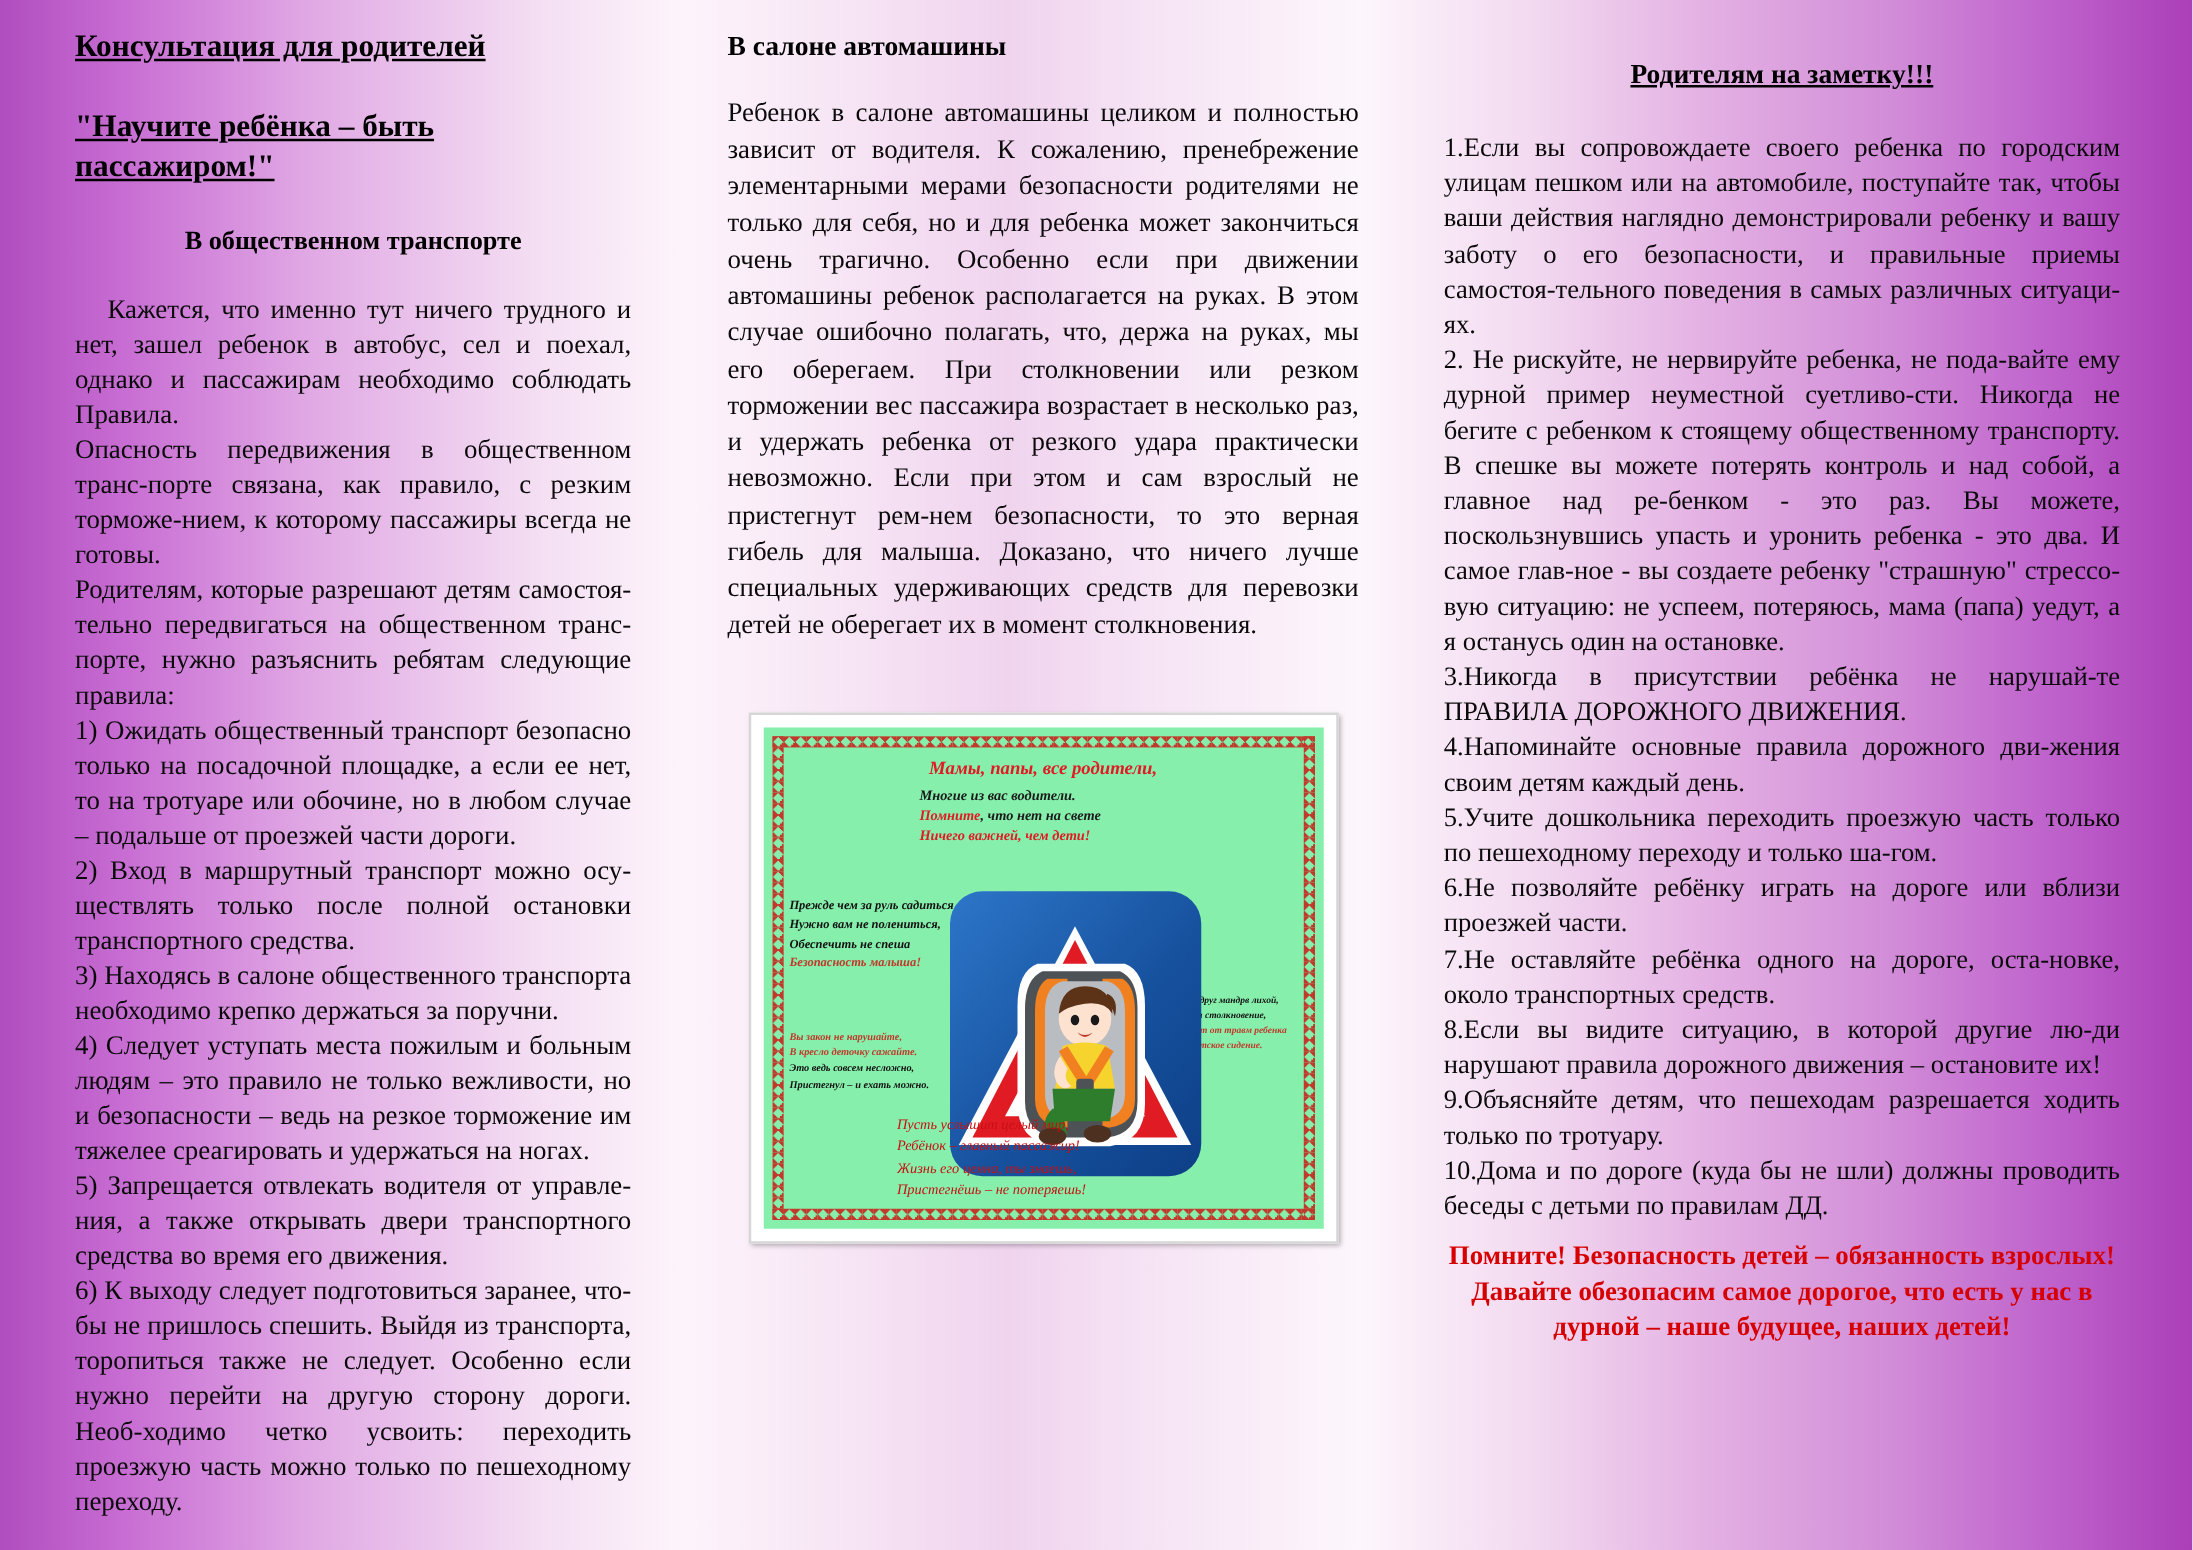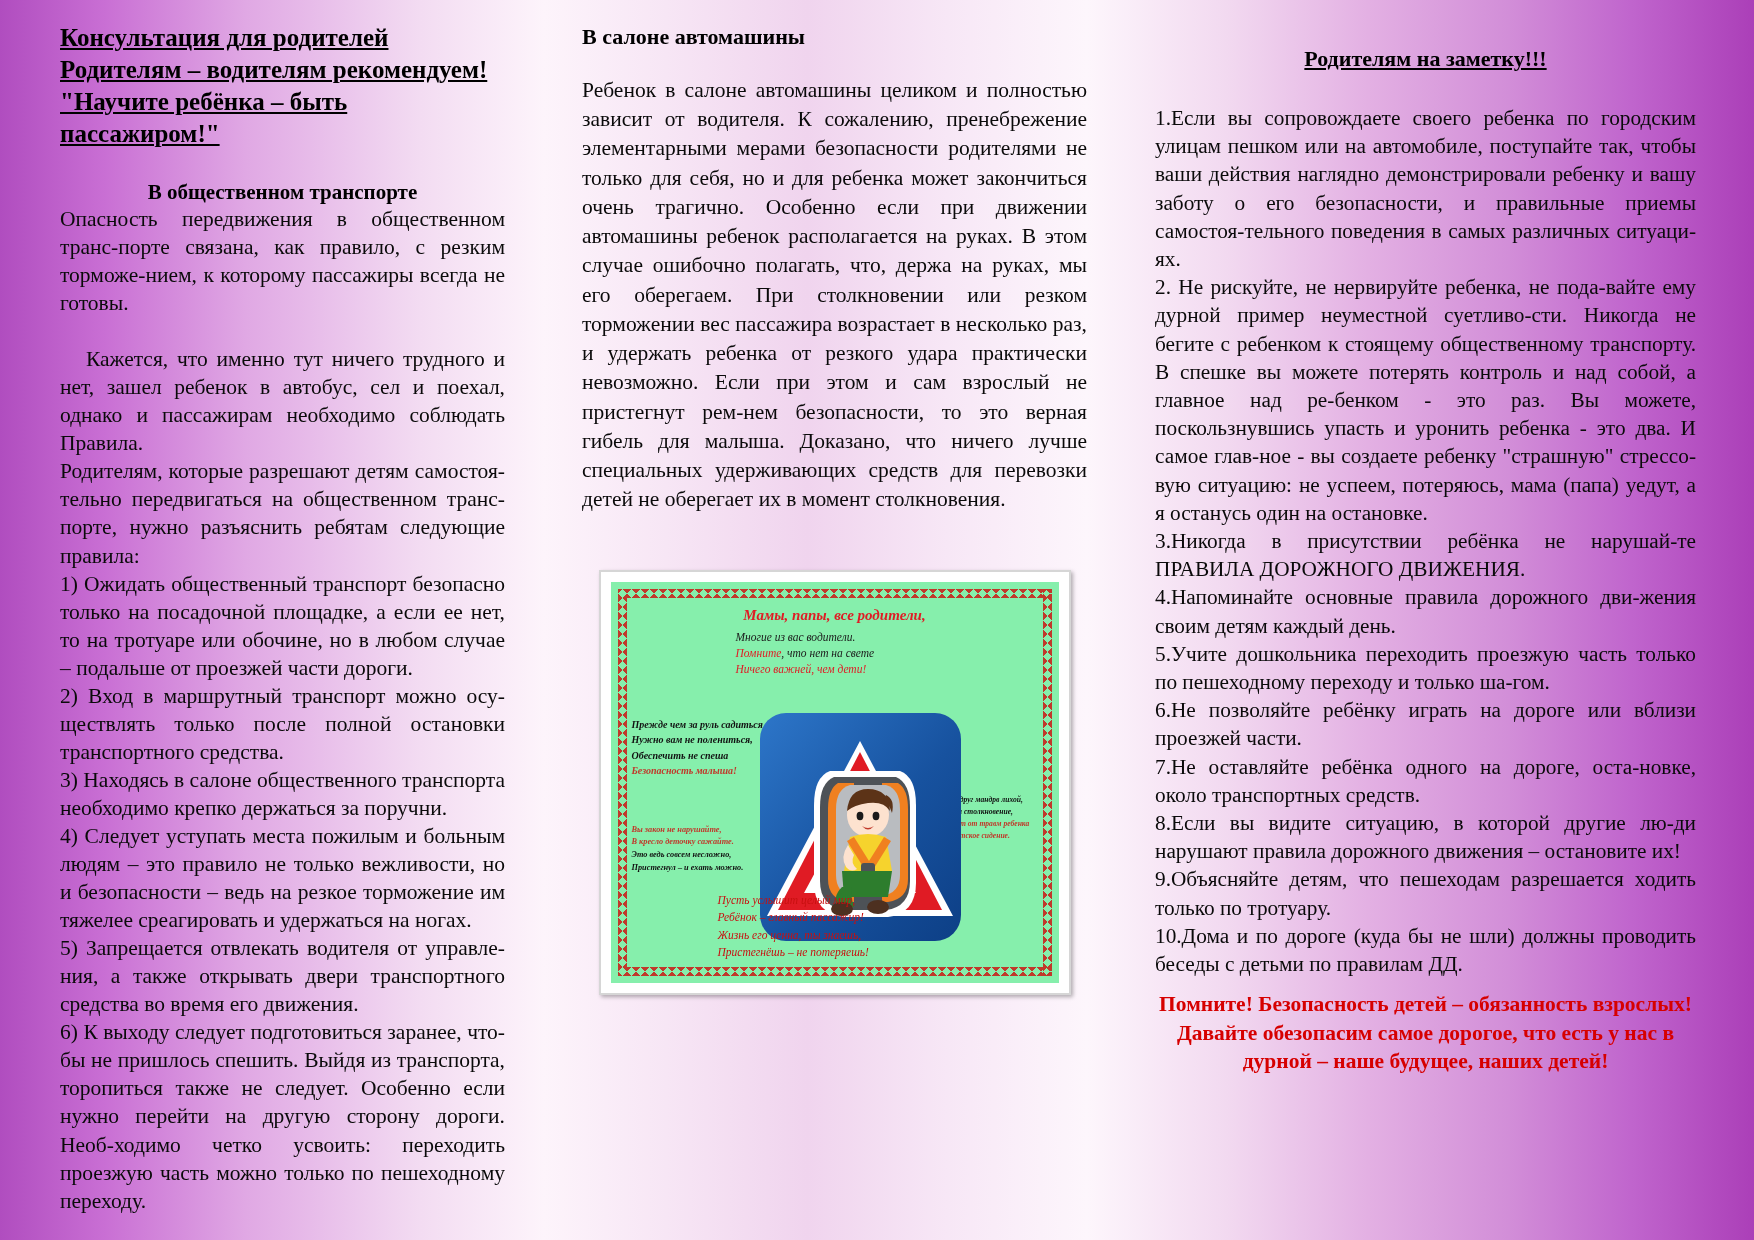--- a/index.html
+++ b/index.html
@@ -156,21 +156,21 @@
     color: #e01b24;
     font-style: italic;
     font-weight: bold;
     font-size: 15px;
   }
   .poster-sub {
     position: absolute;
     top: 40px; left: 118px;
     width: 250px;
     font-style: italic;
-    font-weight: normal;
+    font-weight: bold;
     font-size: 11.5px;
     line-height: 1.42;
     color: #1a1a1a;
   }
   .poster-sub .red { color: #e01b24; }
   .poster-left-1 {
     position: absolute;
     left: 14px; top: 128px;
     width: 140px;
     font-style: italic;
@@ -219,28 +219,28 @@
   }
 </style>
 </head>
 <body>
 
 <div id="page">
 
   <div class="col col-left">
     <div class="h-title">
       <span>Консультация для родителей</span><br>
-      <span>Родителям – водителям рекомендуем!</span><br>
+      <br>
       <span>"Научите ребёнка – быть пассажиром!"</span>
     </div>
 
     <div class="h-sub">В общественном транспорте</div>
 
+    <p class="body-text first-p">Кажется, что именно тут ничего трудного и нет,   зашел ребенок в автобус, сел и поехал, однако и пассажирам необходимо соблюдать Правила.</p>
     <p class="body-text tight">Опасность передвижения в общественном транс-порте связана, как правило, с резким торможе-нием, к которому пассажиры всегда не готовы.</p>
-    <p class="body-text first-p">Кажется, что именно тут ничего трудного и нет,   зашел ребенок в автобус, сел и поехал, однако и пассажирам необходимо соблюдать Правила.</p>
     <p class="body-text tight">Родителям, которые разрешают детям самостоя-тельно передвигаться на общественном транс-порте, нужно разъяснить ребятам следующие правила:</p>
     <p class="body-text tight">1) Ожидать общественный транспорт безопасно только на посадочной площадке, а если ее нет, то на тротуаре или обочине, но в любом случае – подальше от проезжей части дороги.</p>
     <p class="body-text tight">2) Вход в маршрутный транспорт можно осу-ществлять только после полной остановки транспортного средства.</p>
     <p class="body-text tight">3) Находясь в салоне общественного транспорта необходимо крепко держаться за поручни.</p>
     <p class="body-text tight">4) Следует уступать места пожилым и больным людям – это правило не только вежливости, но и безопасности – ведь на резкое торможение им тяжелее среагировать и удержаться на ногах.</p>
     <p class="body-text tight">5) Запрещается отвлекать водителя от управле-ния, а также открывать двери транспортного средства во время его движения.</p>
     <p class="body-text tight">6) К выходу следует подготовиться заранее, что-бы не пришлось спешить. Выйдя из транспорта, торопиться также не следует. Особенно если нужно перейти на другую сторону дороги. Необ-ходимо четко усвоить: переходить проезжую часть можно только по пешеходному переходу.</p>
   </div>
 
   <div class="col col-mid">

